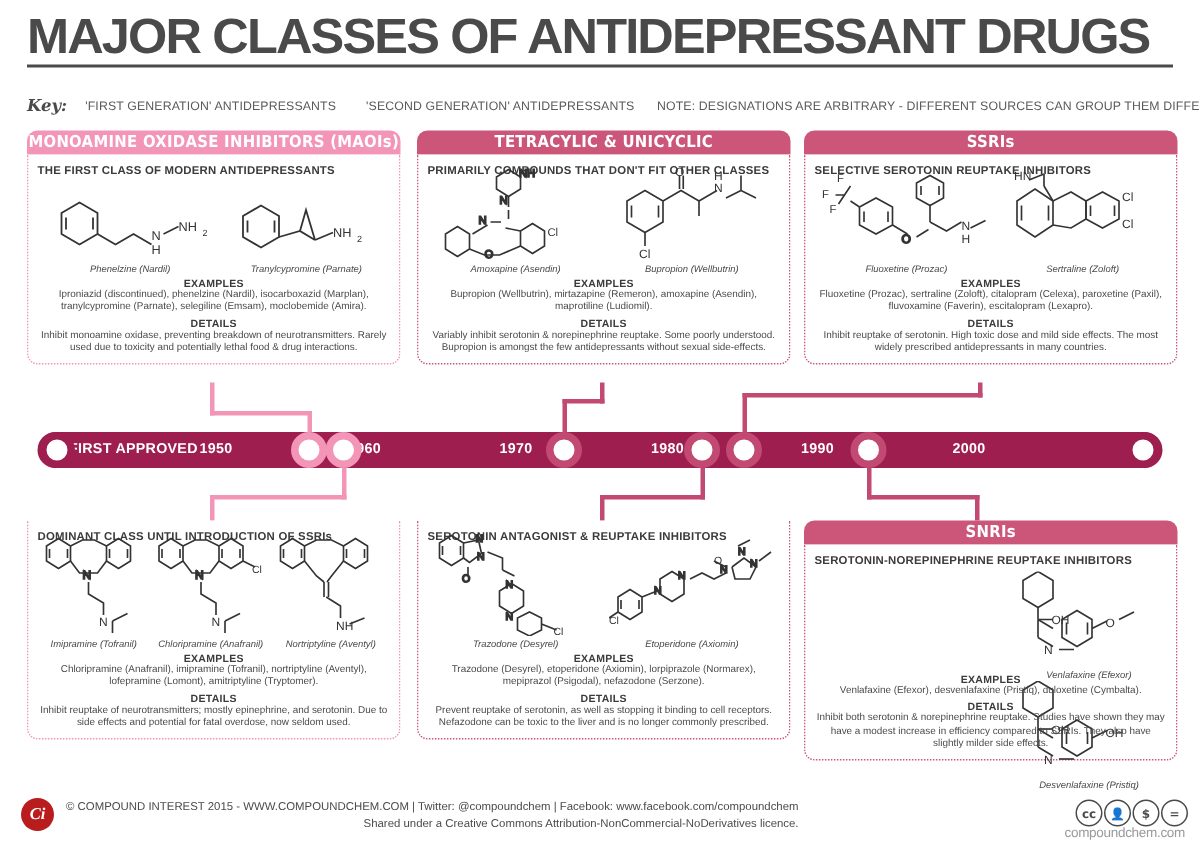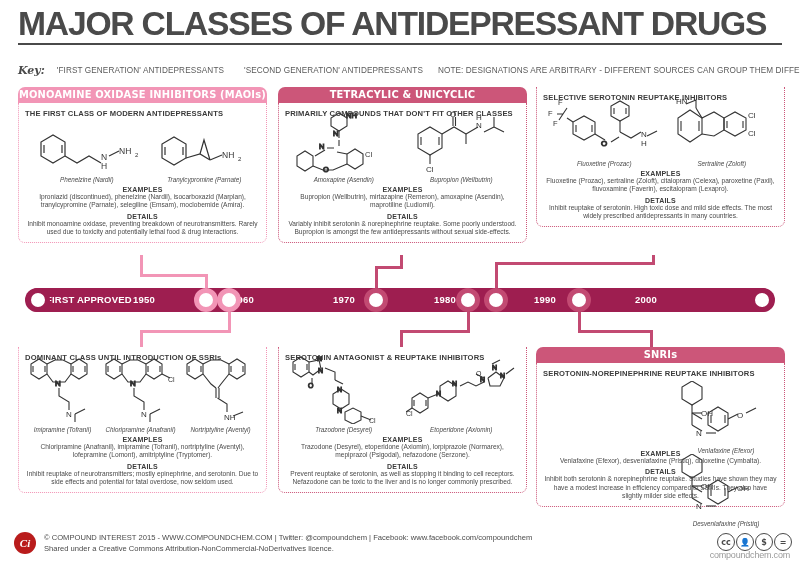--- a/index.html
+++ b/index.html
@@ -119,21 +119,21 @@
   .connector.dark .seg{background:#c24a72;}
 
   
   #footer{position:absolute;left:0;top:524px;width:800px;height:41px;}
   #footer-logo{
     position:absolute;left:14px;top:8px;width:22px;height:22px;border-radius:50%;
     background:#b91c1c;color:#ffffff;font-size:11px;font-weight:bold;
     display:flex;align-items:center;justify-content:center;
     font-family:"Liberation Serif", serif;font-style:italic;
   }
-  #footer-text{position:absolute;left:44px;top:8px;}
+  #footer-text{position:absolute;left:44px;top:8px;text-align:right;}
   #footer-line1{font-size:7.6px;color:#4a4a4a;line-height:11px;}
   #footer-line2{font-size:7.6px;color:#4a4a4a;line-height:11px;}
   #cc-badges{
     position:absolute;right:8px;top:9px;display:flex;gap:1px;align-items:center;padding-left:19px;
   }
   .cc-badge{
     width:18px;height:18px;border-radius:50%;border:1.6px solid #4a4a4a;
     display:flex;align-items:center;justify-content:center;
     font-size:8px;font-weight:bold;color:#4a4a4a;box-sizing:border-box;
     font-family:"DejaVu Sans", sans-serif;
@@ -251,20 +251,21 @@
       </div>
     </div>
     <div class="sec-title">EXAMPLES</div>
     <div class="sec-body">Bupropion (Wellbutrin), mirtazapine (Remeron), amoxapine (Asendin), maprotiline (Ludiomil).</div>
     <div class="sec-title">DETAILS</div>
     <div class="sec-body">Variably inhibit serotonin &amp; norepinephrine reuptake. Some poorly understood. Bupropion is amongst the few antidepressants without sexual side-effects.</div>
   </div>
 </div>
 
 <div class="panel gen2" id="panel-ssri">
+  <div class="panel-head">SSRIs</div>
   <div class="panel-body">
     <div class="sub-head">SELECTIVE SEROTONIN REUPTAKE INHIBITORS</div>
     <div class="struct-row">
       <div class="struct">
         <svg width="118" height="62" viewBox="0 0 118 62">
           <g fill="none" stroke="#333" stroke-width="1.1">
             <path d="M18,18 L22,12 M18,18 L12,18 M18,18 L14,24"></path>
             <path d="M22,22 L28,26"></path>
             <polygon points="28,26 28,38 39,44 50,38 50,26 39,20"></polygon>
             <path d="M31,29 L31,36 M47,29 L47,36"></path>

